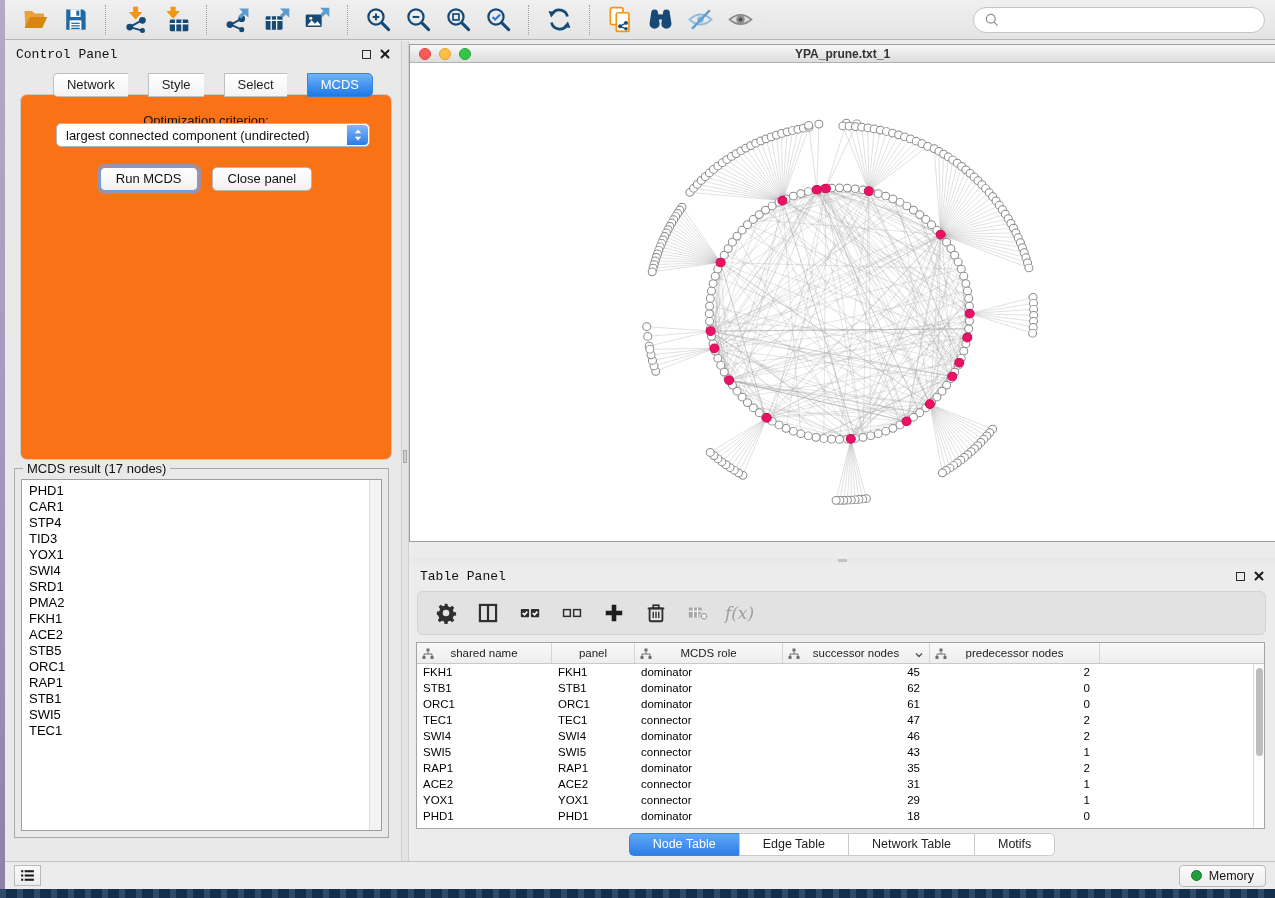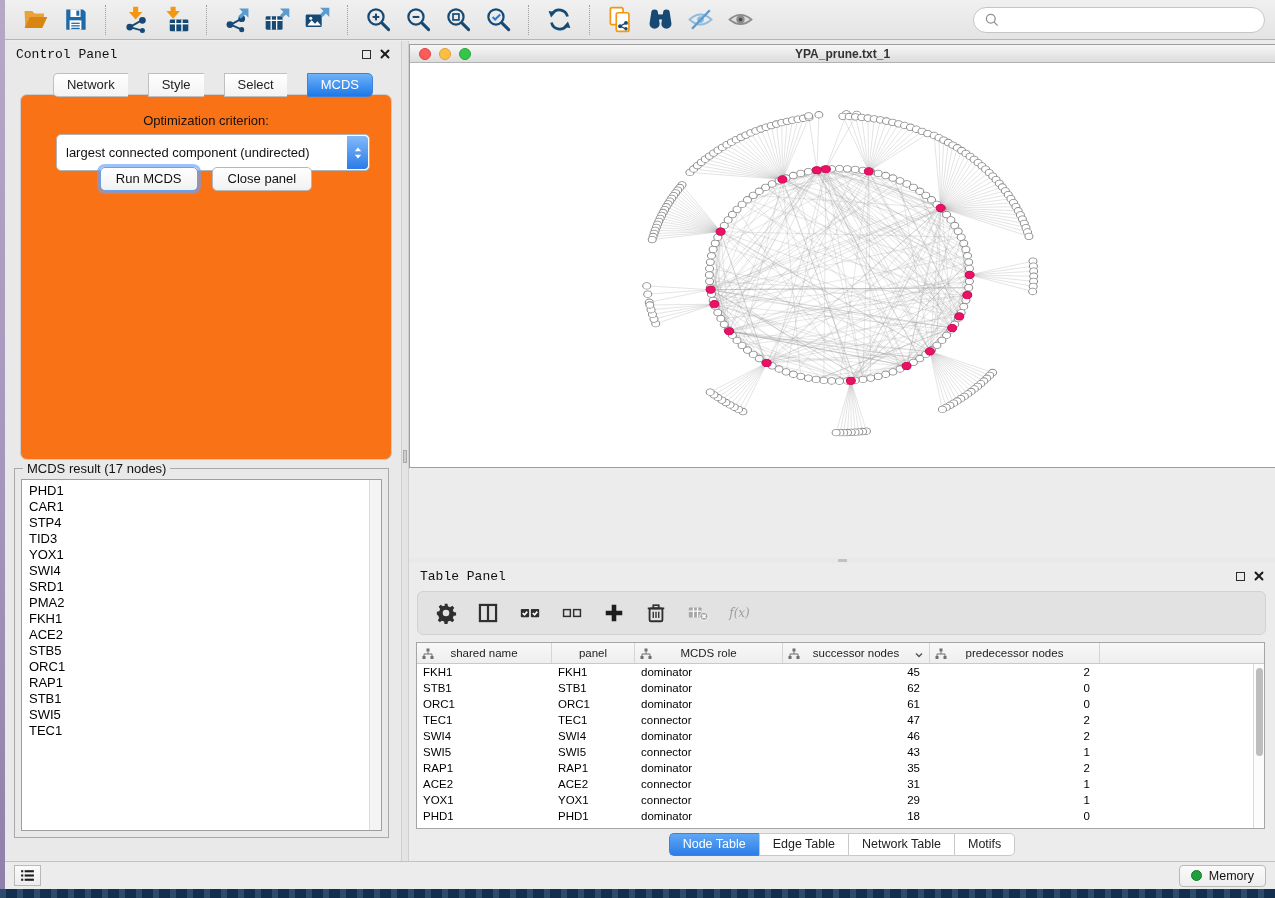--- a/index.html
+++ b/index.html
@@ -36,21 +36,21 @@
         border-right:1px solid #cfcfcf;}
   .cp-tabs{display:flex;justify-content:center;margin-top:6px;position:relative;z-index:2;}
   .ctab{font-size:13px;padding:3px 13px 4px;background:linear-gradient(#fff,#f3f3f3);
         border:1px solid #bfbfbf;border-right:0;color:#222;cursor:default;font-family:inherit;margin-left:20px;}
   .ctab:first-child{border-radius:5px 0 0 5px;}
   .ctab:last-child{border-radius:0 5px 5px 0;border-right:1px solid #bfbfbf;}
   .ctab.sel{background:linear-gradient(#6fb2f8,#1c79e8);color:#fff;border-color:#3d83d9;}
   .cp-card{position:absolute;left:9px;right:9px;top:53px;height:366px;background:#f97316;
         border:1px solid #cccccc;border-radius:7px;margin-left:6px;}
   .criterion-label{margin-top:18px;text-align:center;font-size:13px;color:#111;}
-  .dropdown{position:absolute;left:35px;top:39px;width:314px;height:37px;background:#fff;
+  .dropdown{position:absolute;left:35px;top:28px;width:314px;height:24px;background:#fff;
         border:1px solid #b3b3b3;border-radius:5px;display:flex;align-items:center;
         font-size:13px;color:#111;padding-left:9px;}
   .dd-stepper{position:absolute;right:1px;top:1px;bottom:1px;width:21px;border-radius:0 4px 4px 0;
         background:linear-gradient(#83b9f9,#2a7ce7);display:flex;align-items:center;justify-content:center;}
   .btn-row{position:absolute;top:72px;left:0;right:0;display:flex;justify-content:center;gap:14px;}
   .mac-btn{font-size:13px;padding:3px 15px 4px;background:linear-gradient(#fff,#f1f1f1);
         border:1px solid #b7b7b7;border-radius:5px;color:#111;font-family:inherit;cursor:default;}
   .mac-btn.focus{box-shadow:0 0 0 3px rgba(108,160,246,.65);border-color:#6ba1e8;}
   .result-box{position:absolute;left:9px;right:12px;top:427px;height:370px;
         border:1px solid #a9a9a9;background:#e9e9e9;}
@@ -61,55 +61,55 @@
   .list-scroll{position:absolute;right:0;top:0;bottom:0;width:12px;background:#f4f4f4;border-left:1px solid #dcdcdc;}
 
   
   .v-splitter{position:absolute;left:397px;top:41px;width:7px;bottom:28px;background:#e4e4e4;
         border-right:1px solid #cfcfcf;}
   .v-handle{position:absolute;top:409px;left:1px;width:4px;height:13px;background:#cfcfcf;border:1px solid #a8a8a8;}
   .h-splitter{position:absolute;left:404px;top:558px;right:0;height:5px;background:#e9e9e9;}
   .h-handle{margin:1px auto 0;width:9px;height:3px;background:#c2c2c2;}
 
   
-  .network-panel{position:absolute;left:404px;top:44px;right:0;height:424px;background:#fff;
+  .network-panel{position:absolute;left:404px;top:44px;right:0;height:498px;background:#fff;
         border:1px solid #9e9e9e;border-right:0;}
   .net-titlebar{position:relative;height:18px;background:linear-gradient(#f7f7f7,#dcdcdc);
         border-bottom:1px solid #b2b2b2;display:flex;align-items:center;justify-content:center;
         font-size:12px;font-weight:bold;color:#333;}
   .traffic{position:absolute;left:9px;top:3px;display:flex;gap:8px;}
   .tl{width:12px;height:12px;border-radius:50%;}
   .tl.red{background:#fc5b57;border:1px solid #df433e;}
   .tl.yellow{background:#fdbe41;border:1px solid #dfa133;}
   .tl.green{background:#35c649;border:1px solid #2aa336;}
   .net-canvas{position:absolute;left:0;right:0;top:19px;bottom:0;background:#fff;}
   .net-canvas svg{width:100%;height:100%;display:block;}
 
   
   .table-panel{position:absolute;left:404px;top:563px;right:0;bottom:28px;background:#ececec;}
   .tp-toolbar{position:absolute;left:8px;right:9px;top:28px;height:44px;background:#e2e2e2;
         border:1px solid #d2d2d2;border-radius:6px;display:flex;align-items:center;padding:0 9px;gap:5px;}
   .tt-btn{width:37px;height:34px;background:transparent;border:0;padding:0;
         display:flex;align-items:center;justify-content:center;}
-  .fx{font-family:"DejaVu Serif",serif;font-style:italic;font-size:12px;color:#9d9d9d;}
+  .fx{font-family:"DejaVu Serif",serif;font-style:italic;font-size:17px;color:#9d9d9d;}
   .table-wrap{position:absolute;left:7px;right:10px;top:79px;height:187px;background:#fff;border:1px solid #a5a5a5;}
   .thead{display:flex;height:21px;background:linear-gradient(#f8f8f8,#eeeeee);
         border-bottom:1px solid #c9c9c9;font-size:11.5px;color:#1d1d1d;}
   .th{position:relative;display:flex;align-items:center;justify-content:center;
         border-right:1px solid #d6d6d6;}
   .th .tree-ic{position:absolute;left:5px;top:5px;}
   .th .chev{position:absolute;right:5px;top:7px;}
   .tbody{font-size:11.5px;color:#000;}
   .tr{display:flex;height:16px;align-items:center;}
   .td{padding:0 6px;white-space:nowrap;overflow:hidden;}
   .td.num{text-align:right;padding-right:10px;}
   .tscroll{position:absolute;right:0;top:21px;bottom:0;width:11px;background:#fcfcfc;border-left:1px solid #dadada;}
   .tthumb{position:absolute;left:1.5px;width:7px;top:4px;height:88px;border-radius:4px;background:#bdbdbd;}
   .tp-tabs{position:absolute;left:0;right:0;top:270px;display:flex;justify-content:center;}
-  .ttab{font-size:12.5px;padding:3px 13px 4px;background:#fff;border:1px solid #c9c9c9;border-right:0;
+  .ttab{font-size:12.5px;padding:3px 23px 4px;background:#fff;border:1px solid #c9c9c9;border-right:0;
         color:#222;font-family:inherit;cursor:default;}
   .ttab:first-child{border-radius:5px 0 0 5px;}
   .ttab:last-child{border-radius:0 5px 5px 0;border-right:1px solid #c9c9c9;}
   .ttab.sel{background:linear-gradient(#61a7f5,#2b7de8);color:#fff;border-color:#3d83d9;}
 
   
   .status-bar{position:absolute;left:0;right:0;bottom:0;height:28px;background:#ececec;
         border-top:1px solid #c2c2c2;display:flex;align-items:center;padding:0 9px;}
   .sb-btn{width:27px;height:21px;background:linear-gradient(#fbfbfb,#ededed);border:1px solid #b9b9b9;
         display:flex;align-items:center;justify-content:center;padding:0;}

